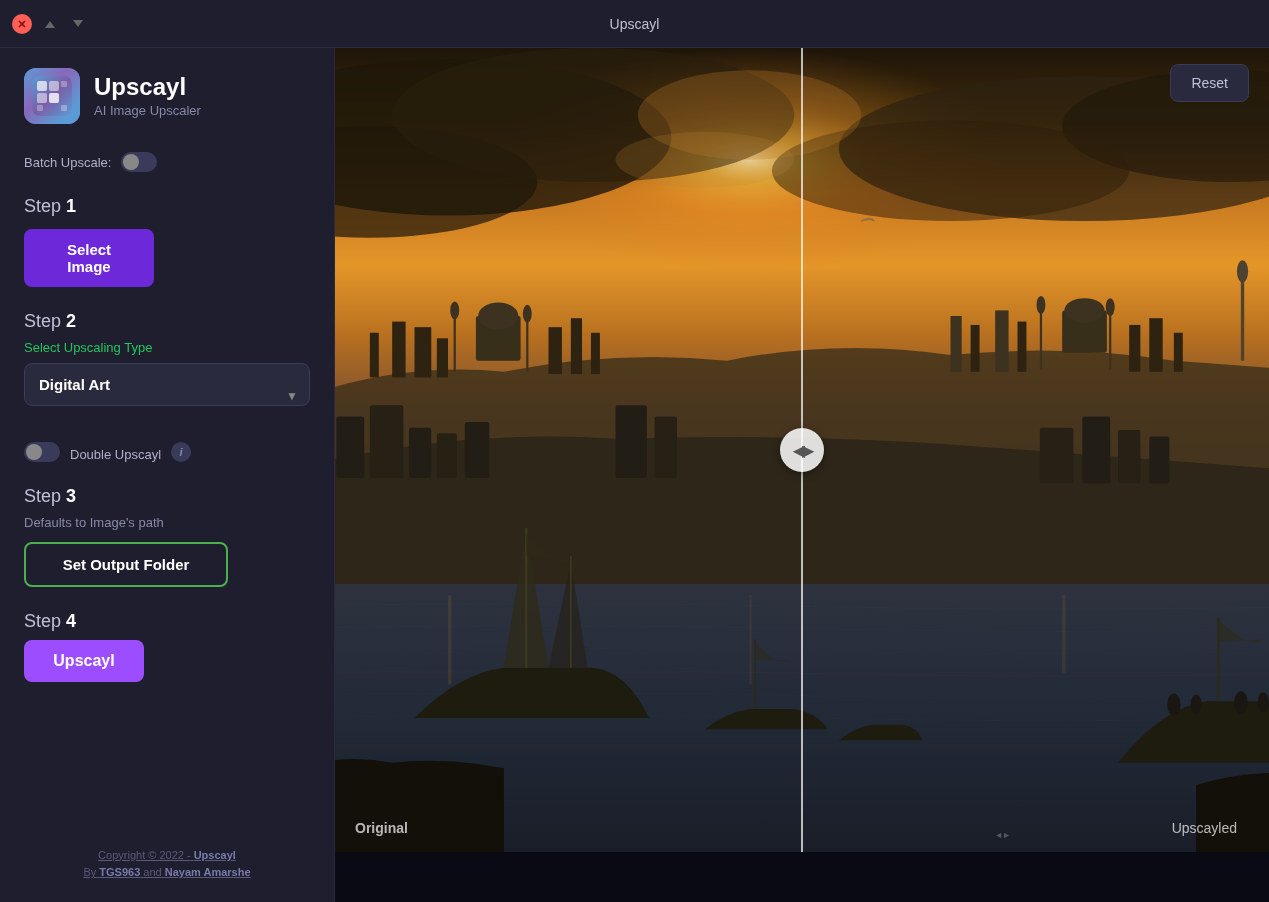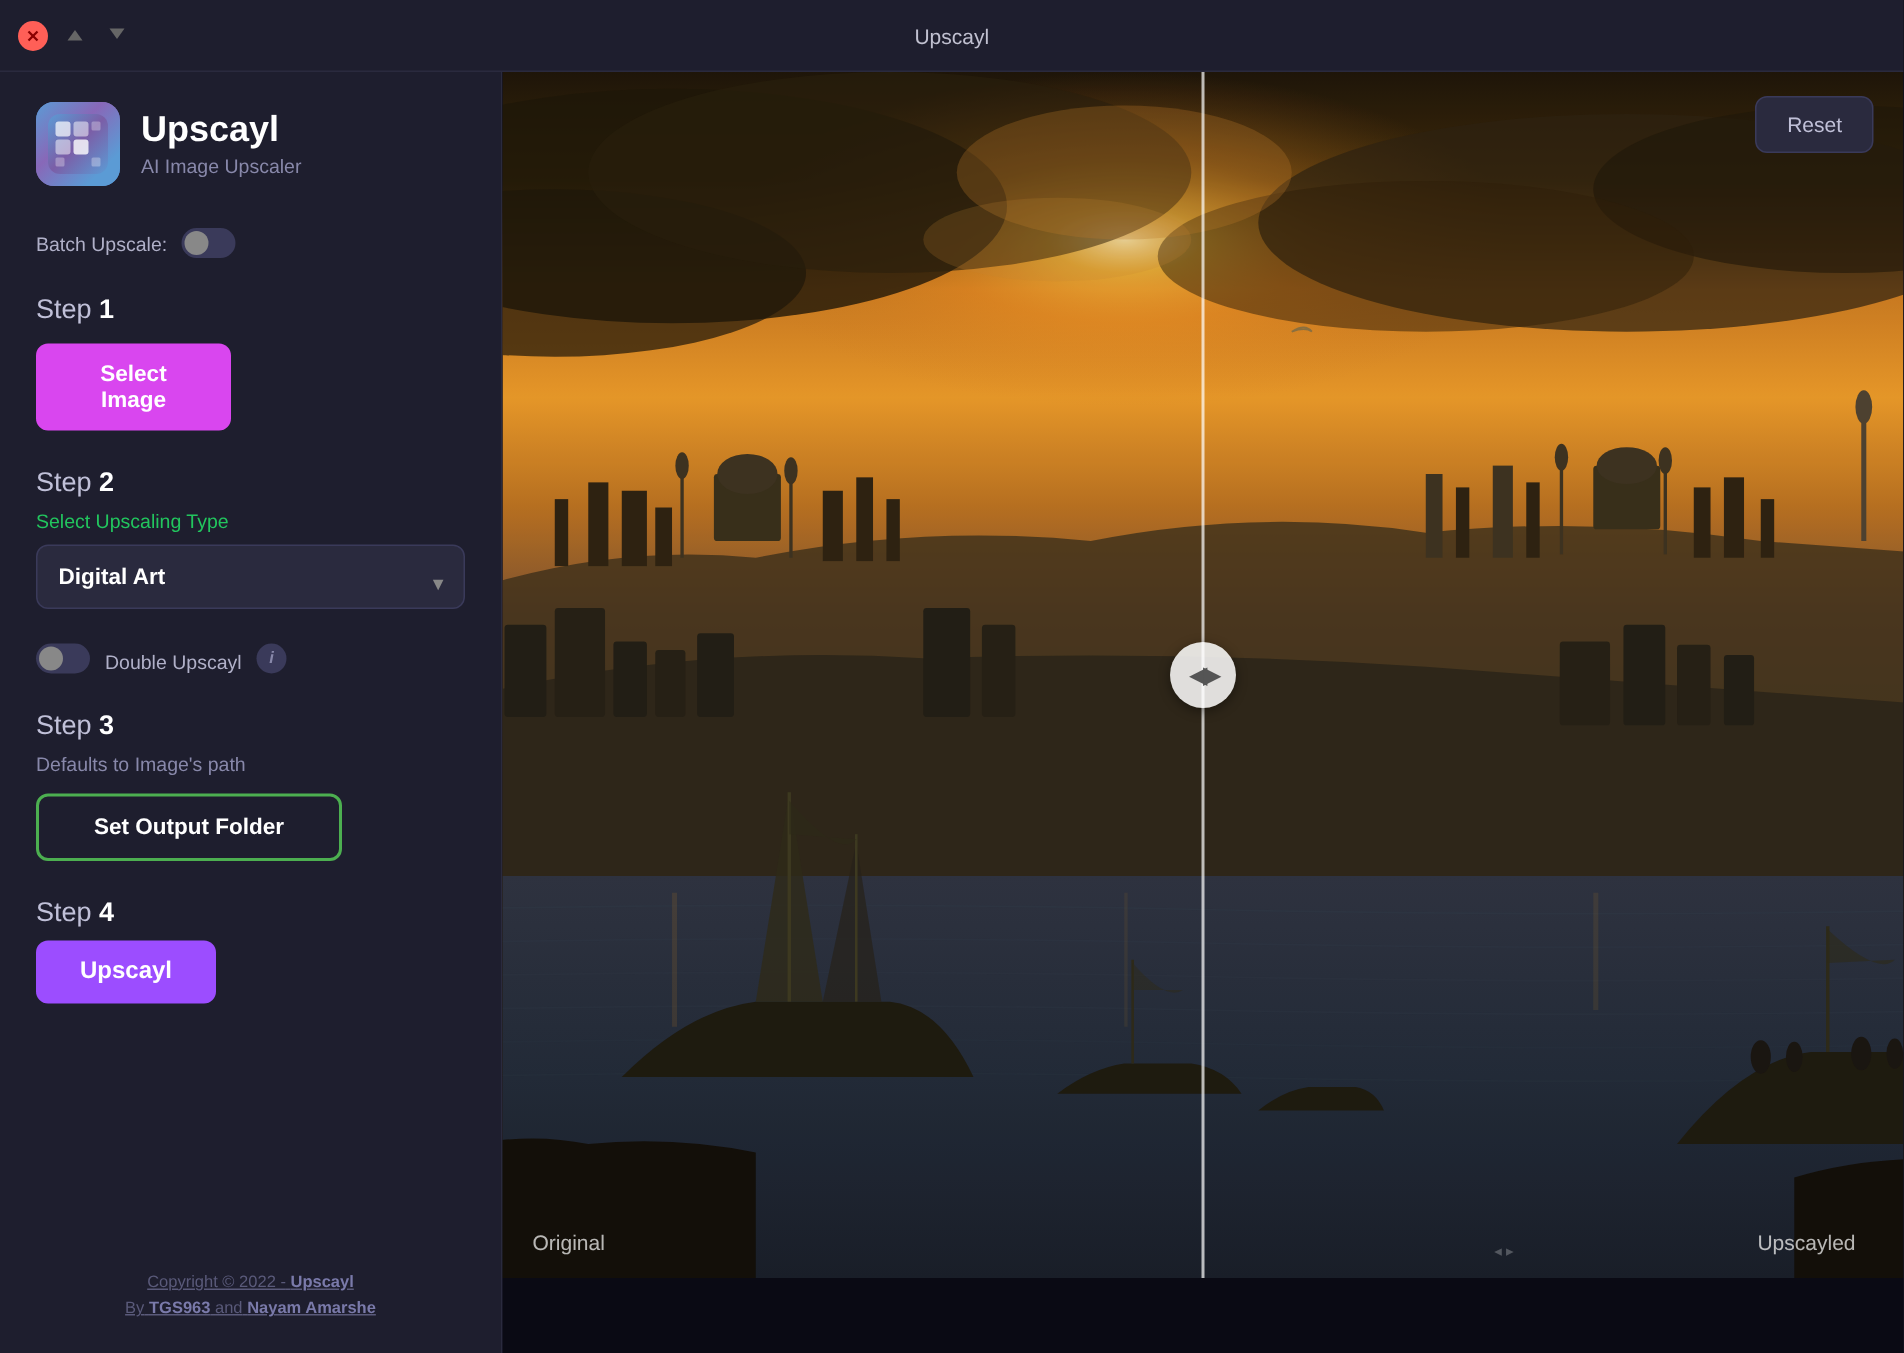--- a/index.html
+++ b/index.html
@@ -155,21 +155,21 @@
     .step-label {
       font-size: 18px;
       color: #c0c0d8;
       margin-bottom: 12px;
     }
     .step-label strong {
       color: #ffffff;
     }
 
     .select-image-btn {
-      background: #d946ef;
+      background: #6d28d9;
       color: white;
       border: none;
       border-radius: 8px;
       padding: 12px 20px;
       font-size: 15px;
       font-weight: 600;
       cursor: pointer;
       width: 130px;
       margin-bottom: 24px;
     }
@@ -189,21 +189,21 @@
       background: #2a2a3e;
       border: 1px solid #3a3a5a;
       border-radius: 8px;
       padding: 12px 14px;
       font-size: 15px;
       font-weight: 600;
       color: #ffffff;
       cursor: pointer;
       appearance: none;
       -webkit-appearance: none;
-      margin-bottom: 9px;
+      margin-bottom: 22px;
       position: relative;
     }
 
     .dropdown-wrapper {
       position: relative;
       margin-bottom: 14px;
     }
     .dropdown-wrapper select {
       width: 100%;
       background: #2a2a3e;
@@ -365,20 +365,21 @@
       box-shadow: 0 2px 8px rgba(0,0,0,0.4);
     }
 
     .label-original {
       position: absolute;
       bottom: 16px;
       left: 20px;
       font-size: 14px;
       color: rgba(255,255,255,0.7);
       z-index: 5;
+      font-weight: bold;
     }
 
     .label-upscayled {
       position: absolute;
       bottom: 16px;
       right: 32px;
       font-size: 14px;
       color: rgba(255,255,255,0.7);
       z-index: 5;
     }

